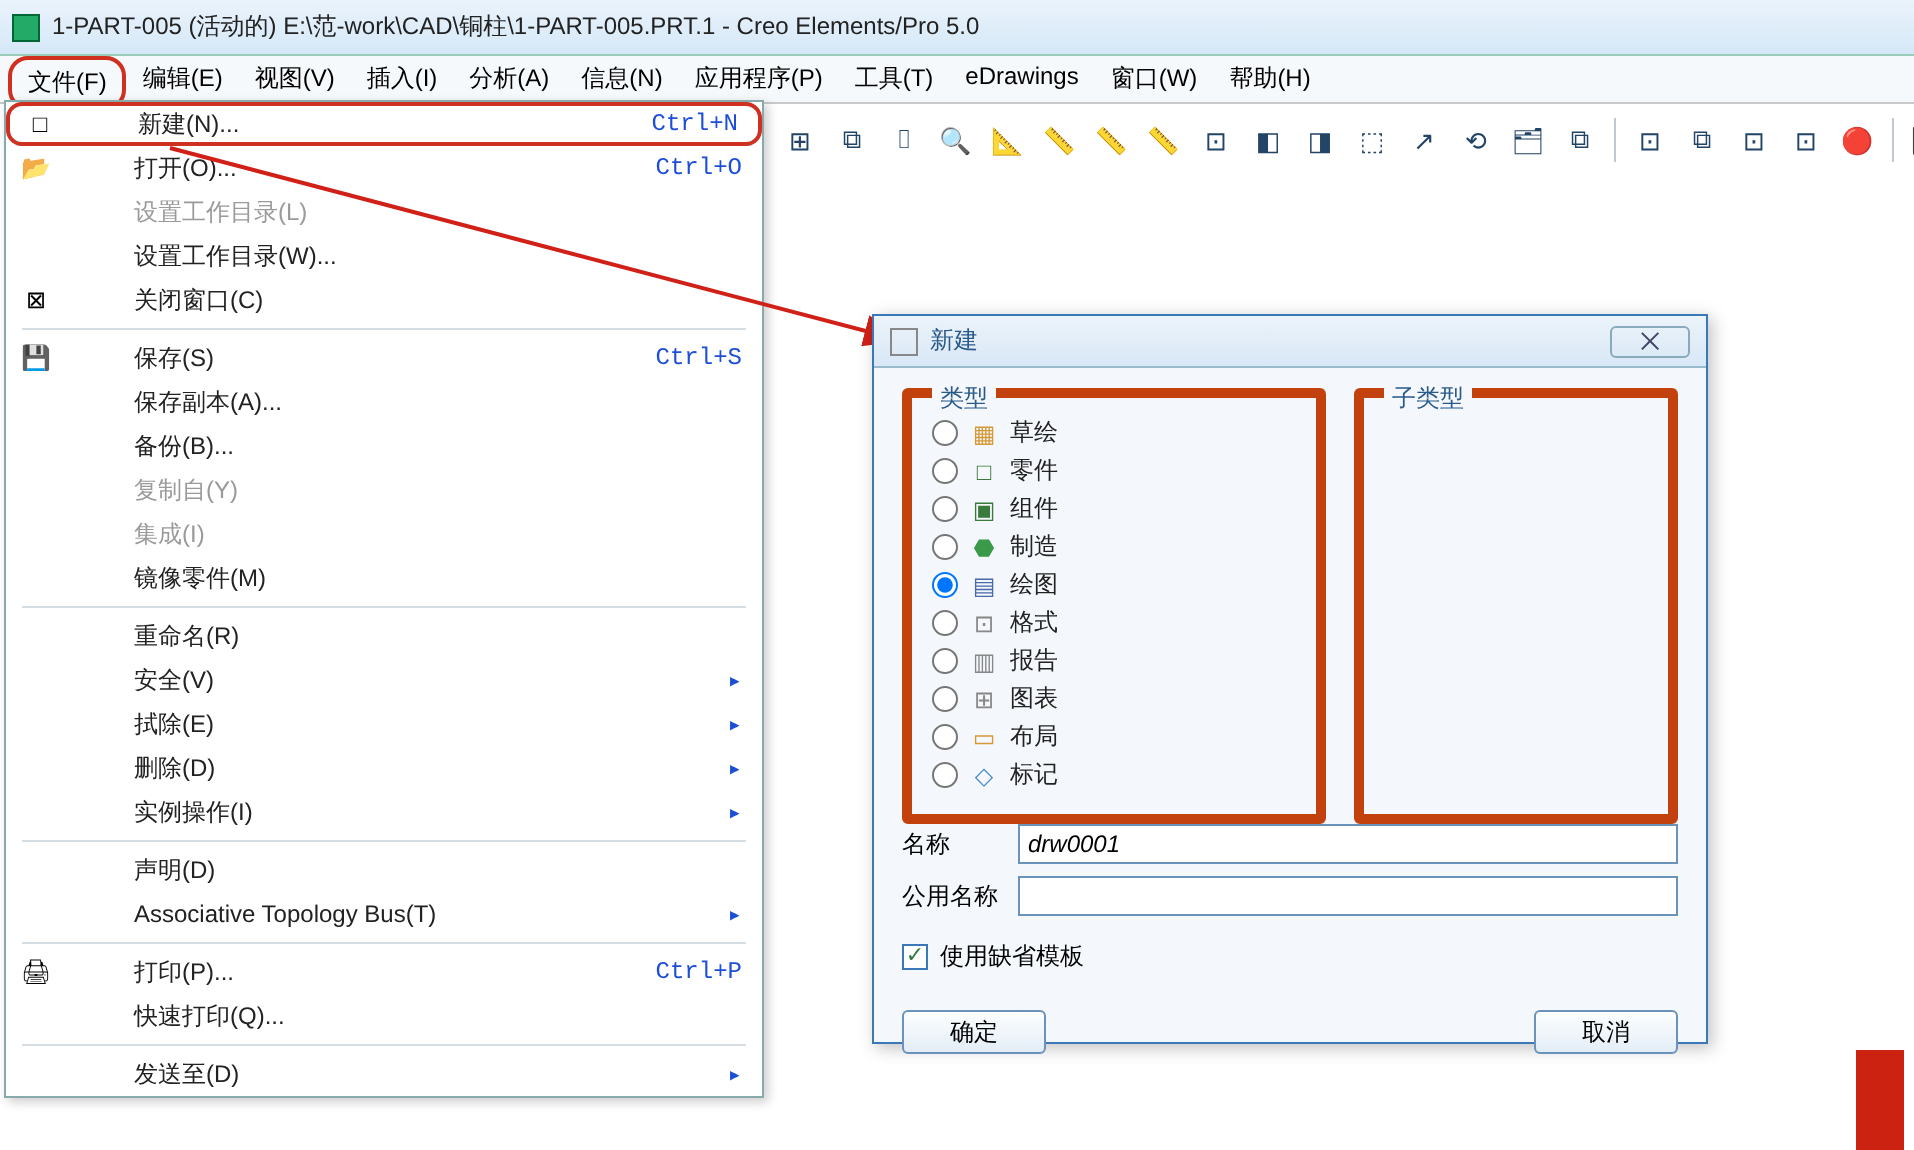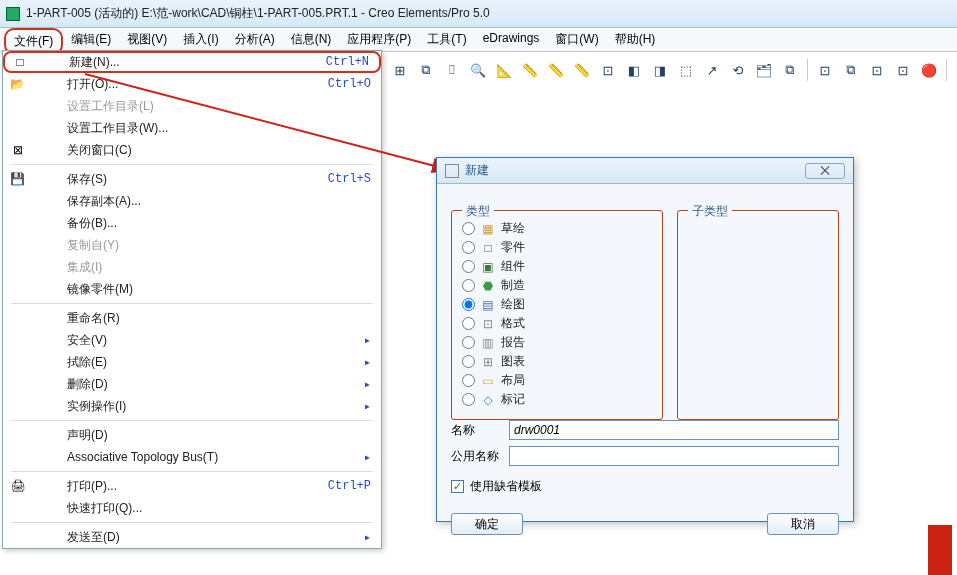--- a/index.html
+++ b/index.html
@@ -27,21 +27,21 @@
 .dropdown .sep { height: 1px; background: #d5dde5; margin: 3px 8px; }
 
 .arrow-svg { position: absolute; left: 60px; top: 62px; pointer-events: none; }
 
 .dialog { position: absolute; left: 436px; top: 157px; width: 418px; height: 365px; background: #f4f8fc; border: 1px solid #3a79b7; box-shadow: 2px 2px 8px rgba(0,0,0,.25); }
 .dlg-title { height: 26px; background: linear-gradient(#ecf3fa, #d8e8f6); border-bottom: 1px solid #9bc; display: flex; align-items: center; padding: 0 8px; }
 .dlg-title .ic { width: 14px; height: 14px; border: 1px solid #888; margin-right: 6px; }
 .dlg-title .t { flex: 1; color: #2a5a8a; font-weight: 500; }
 .dlg-title .x { width: 40px; height: 16px; border: 1px solid #8ab; border-radius: 3px; text-align: center; color: #446; cursor: pointer; font-family: Arial; }
 .dlg-body { padding: 10px 14px; }
-.fset { border: 1px solid #c2410c; border-radius: 3px; padding: 8px 10px 10px; position: relative; margin-top: 16px; }
+.fset { border: 5px solid #c2410c; border-radius: 3px; padding: 8px 10px 10px; position: relative; }
 .fset .leg { position: absolute; top: -8px; left: 10px; background: #f4f8fc; padding: 0 4px; color: #2a5a8a; }
 .two { display: flex; gap: 14px; }
 .two .fset:first-child { flex: 0 0 212px; }
 .two .fset:last-child { flex: 1; min-height: 200px; }
 .rrow { display: flex; align-items: center; height: 19px; gap: 6px; }
 .rrow input[type=radio] { width: 13px; height: 13px; }
 .rrow .ric { width: 14px; height: 14px; display: flex; align-items: center; justify-content: center; }
 .rrow .rlbl { color: #222; }
 .namegrid { margin-top: 0; display: grid; grid-template-columns: 58px 1fr; row-gap: 6px; align-items: center; }
 .namegrid input[type=text] { height: 20px; border: 1px solid #6a92bb; padding: 0 4px; background: #fff; width: 100%; font-style: italic; }

